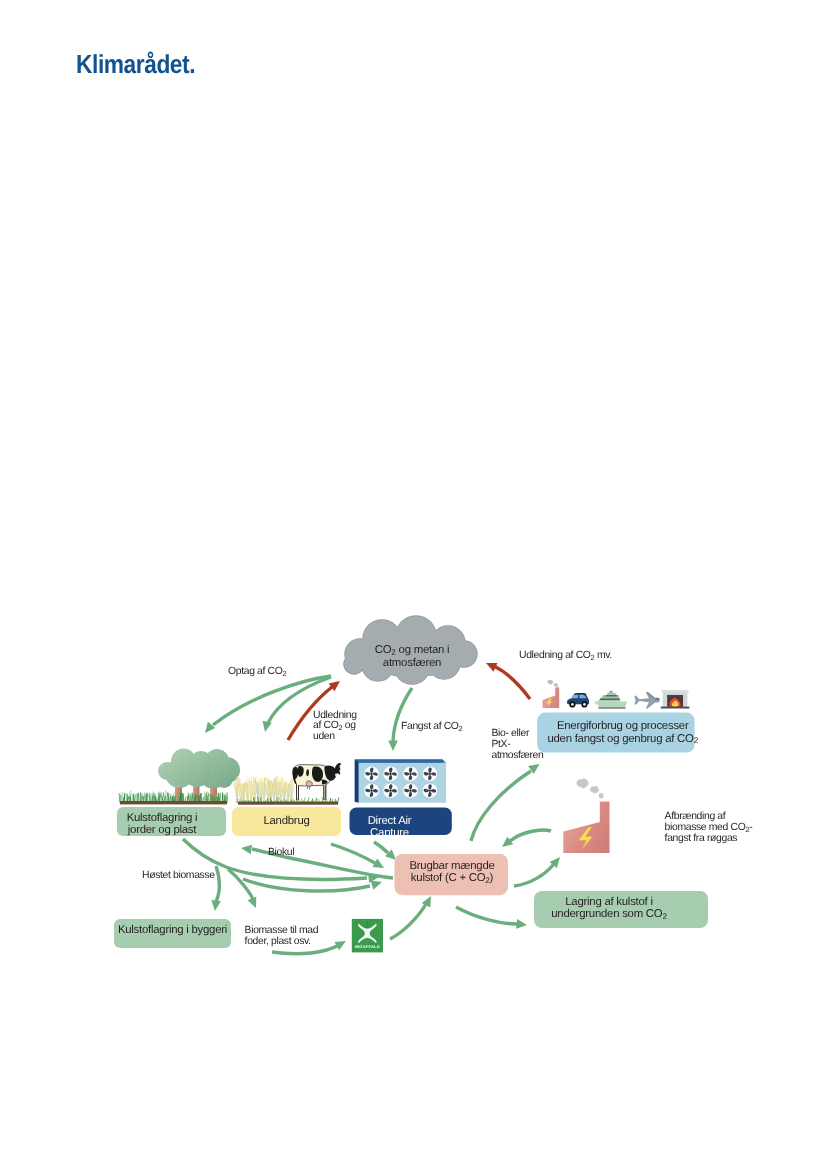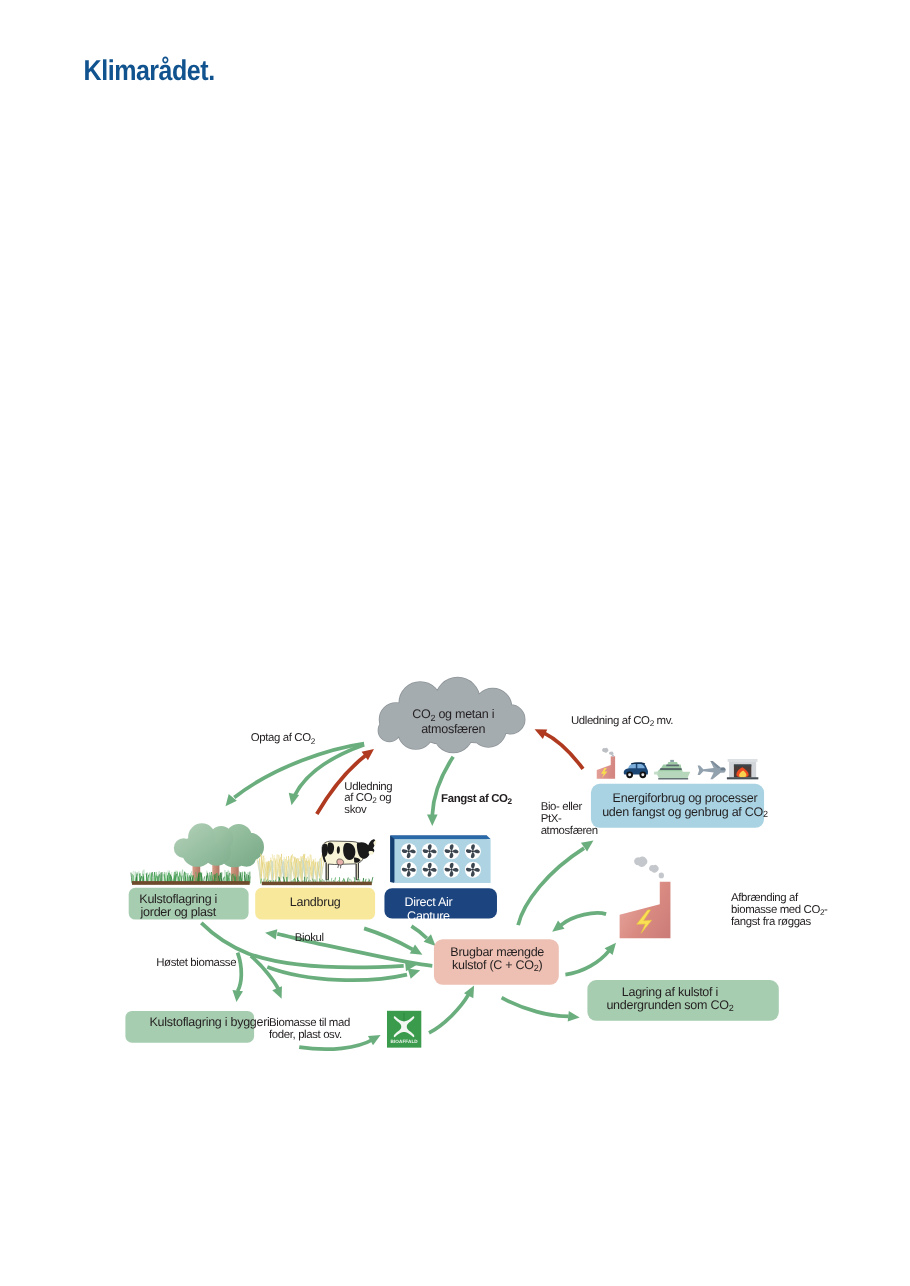--- a/index.html
+++ b/index.html
@@ -642,24 +642,24 @@
     </svg>
 
 <div id="textlayer">
   <div class="ctr" style="left:339px;top:644.3px;width:146px;font-size:11.4px;line-height:12.7px;color:#231F20;"><span>CO<sub>2</sub> og metan i</span><br><span>atmosfæren</span></div>
   <div class="ctr" style="left:117px;top:812px;width:90px;font-size:11.4px;line-height:12.2px;color:#231F20;"><span>Kulstoflagring i</span><br><span>jorder og plast</span></div>
   <div class="ctr" style="left:232px;top:815px;width:109px;font-size:11.4px;line-height:12.2px;color:#231F20;"><span>Landbrug</span></div>
   <div class="ctr" style="left:349.5px;top:815px;width:80px;font-size:11.4px;line-height:12.2px;color:#FFFFFF;"><span>Direct Air Capture</span></div>
   <div class="ctr" style="left:537.2px;top:720.4px;width:171px;font-size:11.4px;line-height:12.2px;color:#231F20;"><span>Energiforbrug og processer</span><br><span>uden fangst og genbrug af CO<sub>2</sub></span></div>
   <div class="ctr" style="left:395px;top:860px;width:114px;font-size:11.4px;line-height:12.2px;color:#231F20;"><span>Brugbar mængde</span><br><span>kulstof (C + CO<sub>2</sub>)</span></div>
   <div class="ctr" style="left:534px;top:896px;width:150px;font-size:11.4px;line-height:12.2px;color:#231F20;"><span>Lagring af kulstof i</span><br><span>undergrunden som CO<sub>2</sub></span></div>
-  <div class="ctr" style="left:114px;top:924px;width:117px;font-size:11.4px;line-height:12.2px;color:#231F20;padding-left:18px;"><span>Kulstoflagring i byggeri</span></div>
+  <div class="ctr" style="left:114px;top:924px;width:117px;font-size:11.4px;line-height:12.2px;color:#231F20;"><span>Kulstoflagring i byggeri</span></div>
   <div class="lbl" style="left:228px;top:667px;font-size:10.4px;line-height:10.9px;text-align:left;"><span>Optag af CO<sub>2</sub></span></div>
-  <div class="lbl" style="left:313px;top:710.5px;font-size:10.4px;line-height:10.9px;text-align:left;"><span>Udledning</span><br><span>af CO<sub>2</sub> og</span><br><span>skov</span></div>
-  <div class="lbl" style="left:401px;top:722px;font-size:10.4px;line-height:10.9px;text-align:left;font-weight:bold;"><span>Fangst af CO<sub>2</sub></span></div>
+  <div class="lbl" style="left:313px;top:710.5px;font-size:10.4px;line-height:10.9px;text-align:left;"><span>Udledning</span><br><span>af CO<sub>2</sub> og</span><br><span>uden</span></div>
+  <div class="lbl" style="left:401px;top:722px;font-size:10.4px;line-height:10.9px;text-align:left;"><span>Fangst af CO<sub>2</sub></span></div>
   <div class="lbl" style="left:519px;top:651px;font-size:10.4px;line-height:10.9px;text-align:left;"><span>Udledning af CO<sub>2</sub> mv.</span></div>
   <div class="lbl" style="left:491.5px;top:729.3px;font-size:10.4px;line-height:10.9px;text-align:left;"><span>Bio- eller</span><br><span>PtX-</span><br><span>atmosfæren</span></div>
   <div class="lbl" style="left:619.6px;top:812px;font-size:10.4px;line-height:10.9px;text-align:left;margin-left:45px;"><span>Afbrænding af</span><br><span>biomasse med CO<sub>2</sub>-</span><br><span>fangst fra røggas</span></div>
   <div class="lbl" style="left:268px;top:848px;font-size:10.4px;line-height:10.9px;text-align:left;"><span>Biokul</span></div>
   <div class="lbl" style="left:142px;top:871px;font-size:10.4px;line-height:10.9px;text-align:left;"><span>Høstet biomasse</span></div>
   <div class="lbl" style="left:244.6px;top:925.7px;font-size:10.4px;line-height:10.9px;text-align:left;"><span>Biomasse til mad</span><br><span>foder, plast osv.</span></div>
 </div>
   <div class="logo">Klimarådet.</div>
 </div>
 

